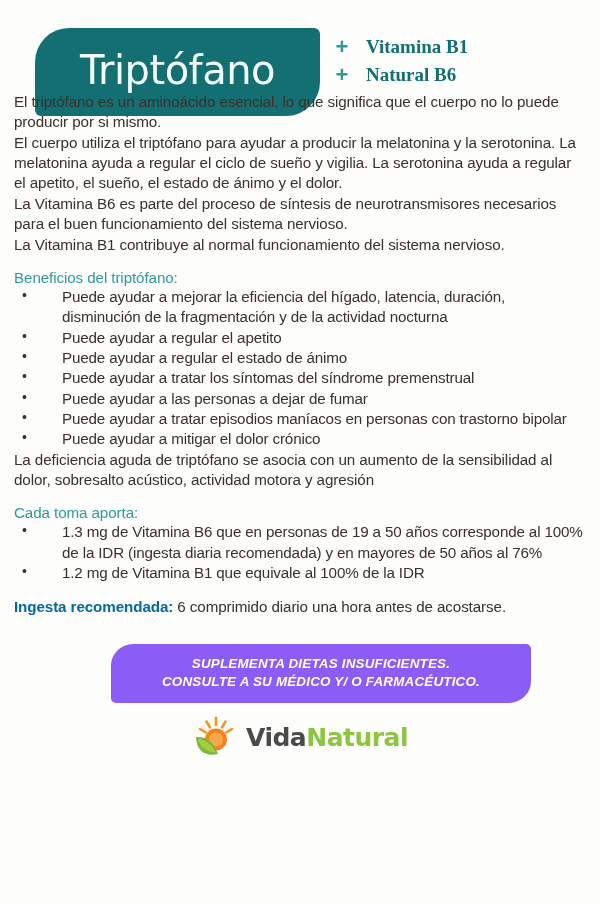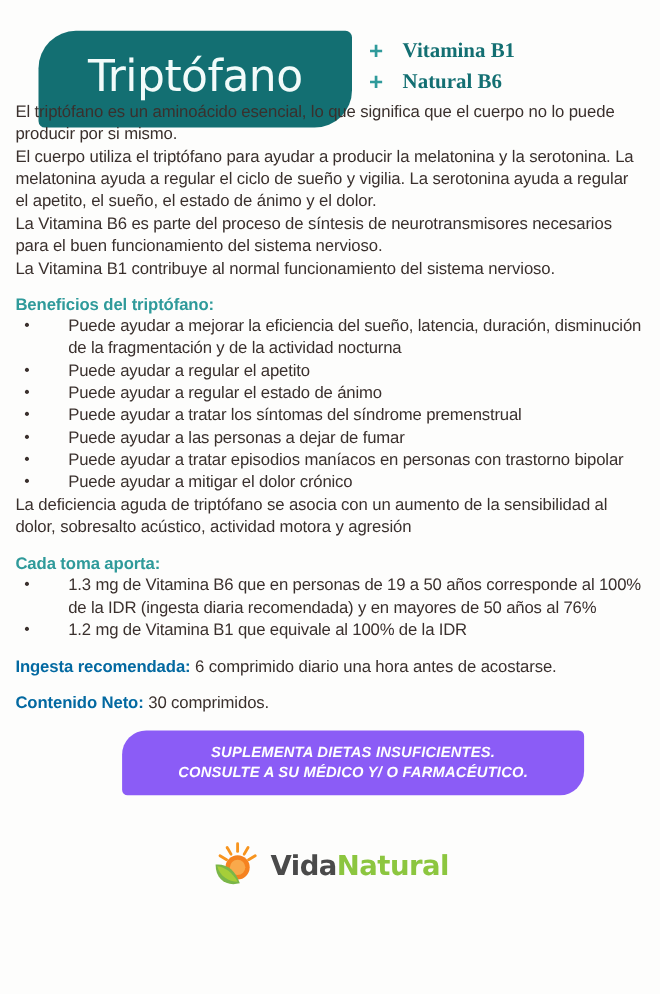--- a/index.html
+++ b/index.html
@@ -89,21 +89,21 @@
     font-size: 15.2px;
     line-height: 1.34;
     color: #3a302d;
     letter-spacing: -0.1px;
   }
   .para + .para { margin-top: 0px; }
 
   .section-head {
     margin: 14px 0 1px 0;
     font-size: 15.2px;
-    font-weight: bold;
+    font-weight: normal;
     color: #2f9a9a;
     letter-spacing: -0.1px;
   }
 
   ul.bullets {
     list-style: none;
     margin: 0;
     padding: 0;
   }
   ul.bullets li {
@@ -157,21 +157,21 @@
     line-height: 1.35;
     letter-spacing: 0.2px;
   }
 
   
   .logo-wrap {
     display: flex;
     align-items: center;
     justify-content: center;
     gap: 8px;
-    margin-top: 41px;
+    margin-top: 12px;
   }
   .logo-mark { width: 46px; height: 44px; display: block; }
   .logo-text {
     font-size: 25px;
     font-weight: bold;
     letter-spacing: -0.5px;
     font-family: "DejaVu Sans", sans-serif;
   }
   .logo-vida { color: #4a4a4a; }
   .logo-natural { color: #8cc63f; }
@@ -199,21 +199,21 @@
 
   <div class="content">
 
     <p class="para">El triptófano es un aminoácido esencial, lo que significa que el cuerpo no lo puede producir por si mismo.</p>
     <p class="para">El cuerpo utiliza el triptófano para ayudar a producir la melatonina y la serotonina. La melatonina ayuda a regular el ciclo de sueño y vigilia. La serotonina ayuda a regular el apetito, el sueño, el estado de ánimo y el dolor.</p>
     <p class="para">La Vitamina B6 es parte del proceso de síntesis de neurotransmisores necesarios para el buen funcionamiento del sistema nervioso.</p>
     <p class="para">La Vitamina B1 contribuye al normal funcionamiento del sistema nervioso.</p>
 
     <div class="section-head">Beneficios del triptófano:</div>
     <ul class="bullets">
-      <li>Puede ayudar a mejorar la eficiencia del sueño, latencia, duración, disminución de la fragmentación y de la actividad nocturna</li>
+      <li>Puede ayudar a mejorar la eficiencia del hígado, latencia, duración, disminución de la fragmentación y de la actividad nocturna</li>
       <li>Puede ayudar a regular el apetito</li>
       <li>Puede ayudar a regular el estado de ánimo</li>
       <li>Puede ayudar a tratar los síntomas del síndrome premenstrual</li>
       <li>Puede ayudar a las personas a dejar de fumar</li>
       <li>Puede ayudar a tratar episodios maníacos en personas con trastorno bipolar</li>
       <li>Puede ayudar a mitigar el dolor crónico</li>
     </ul>
     <p class="para after-list">La deficiencia aguda de triptófano se asocia con un aumento de la sensibilidad al dolor, sobresalto acústico, actividad motora y agresión</p>
 
     <div class="section-head">Cada toma aporta:</div>
@@ -221,21 +221,20 @@
       <li>1.3 mg de Vitamina B6 que en personas de 19 a 50 años corresponde al 100% de la IDR (ingesta diaria recomendada) y en mayores de 50 años al 76%</li>
       <li>1.2 mg de Vitamina B1 que equivale al 100% de la IDR</li>
     </ul>
 
     <div class="block-gap"></div>
 
     <p class="para"><span class="inline-head">Ingesta recomendada:</span><span> 6 comprimido diario una hora antes de acostarse.</span></p>
 
     <div class="block-gap"></div>
 
-    <p class="para"><span class="inline-head">Contenido Neto:</span><span> 30 comprimidos.</span></p>
 
     <div class="footer-banner-wrap">
       <div class="footer-banner">
         <div>SUPLEMENTA DIETAS INSUFICIENTES.</div>
         <div>CONSULTE A SU MÉDICO Y/ O FARMACÉUTICO.</div>
       </div>
     </div>
 
     <div class="logo-wrap">
       <span>

